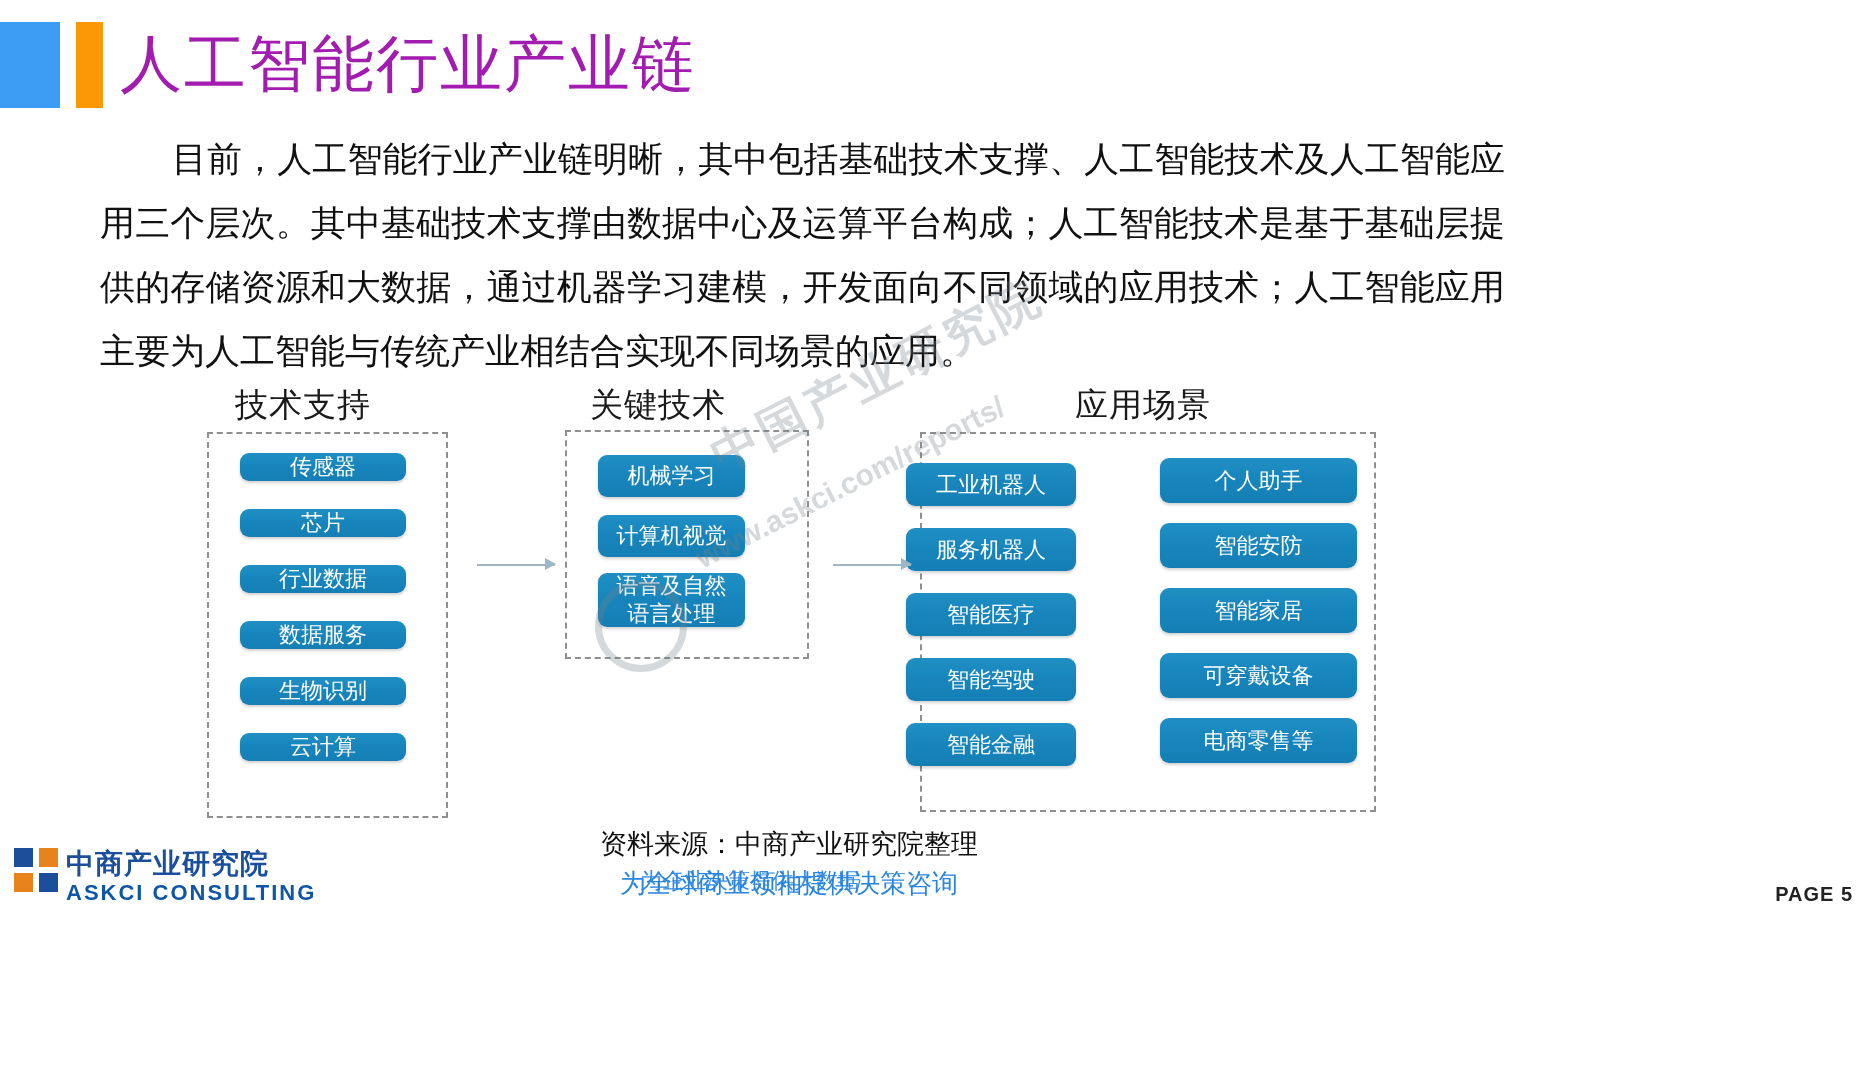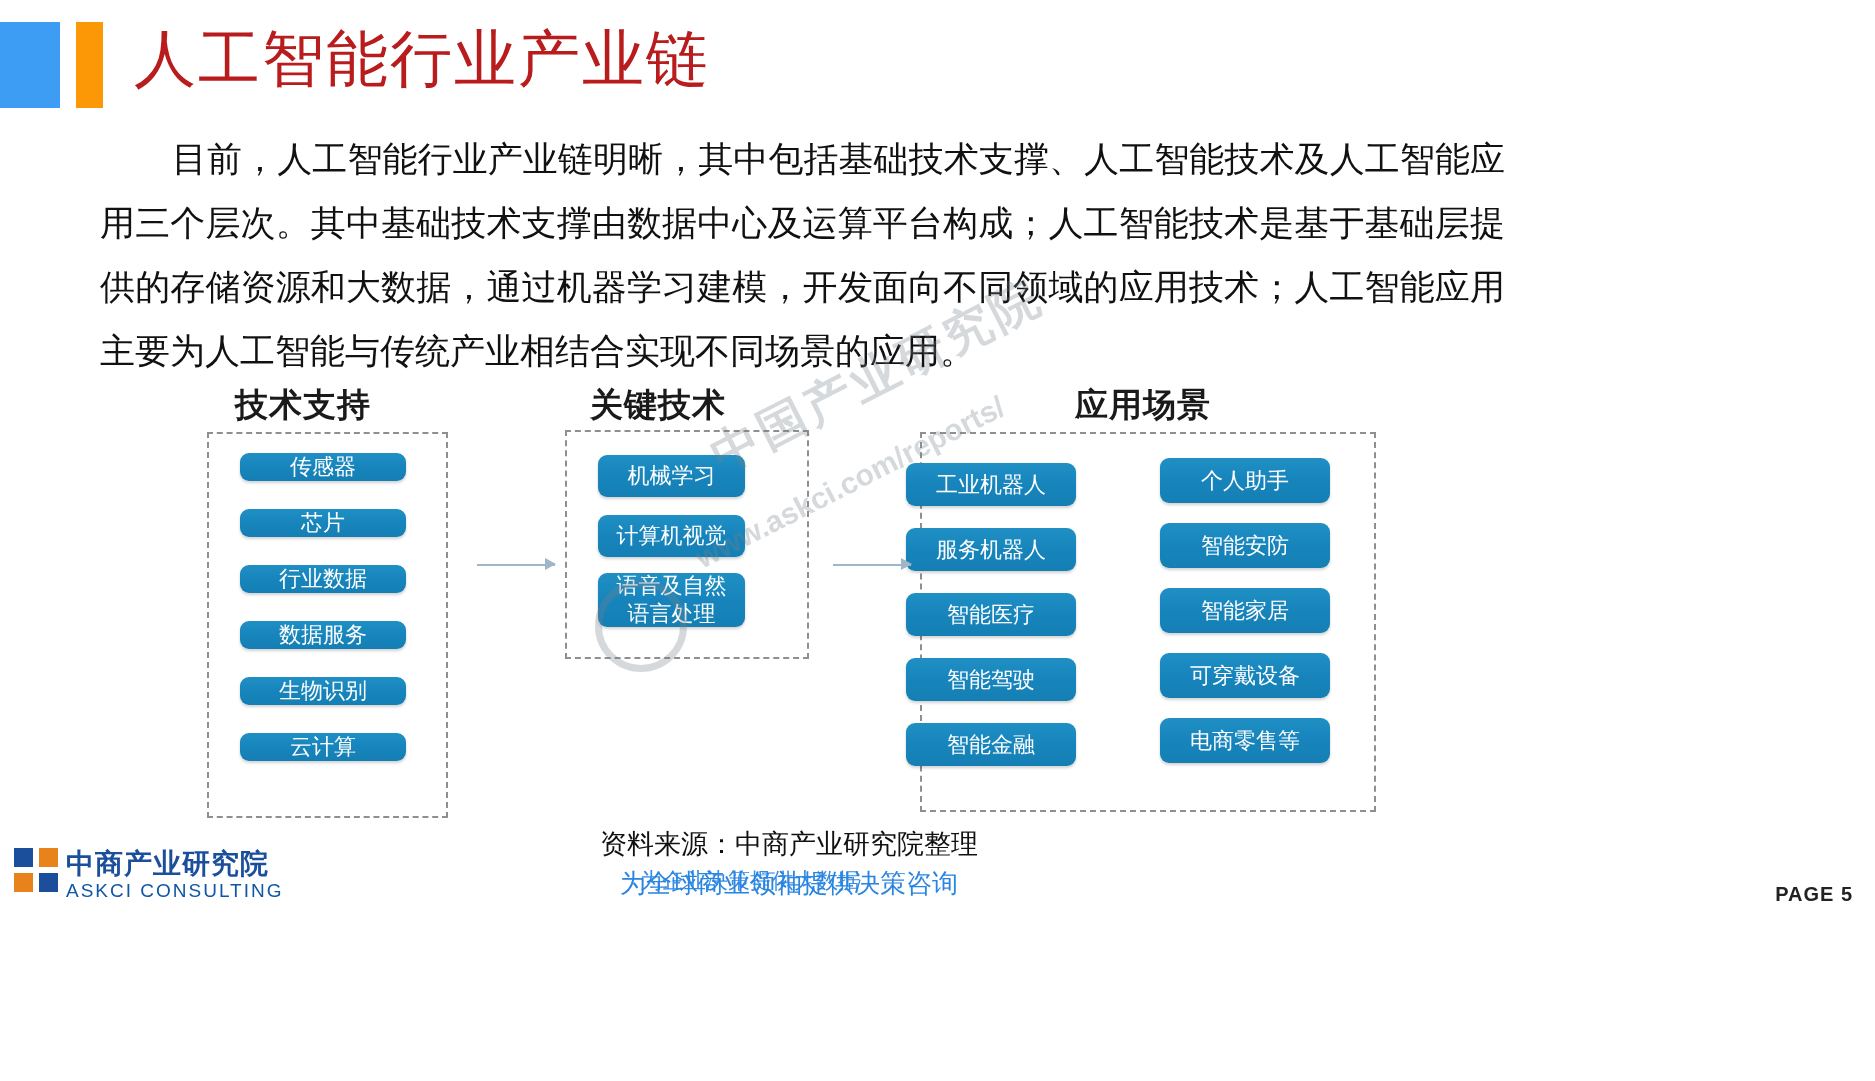--- a/index.html
+++ b/index.html
@@ -15,24 +15,24 @@
   
   .hdr-blue{
     position:absolute;left:0;top:22px;width:60px;height:86px;
     background:#3d9cf4;
   }
   .hdr-orange{
     position:absolute;left:76px;top:22px;width:27px;height:86px;
     background:#fc9805;
   }
   .hdr-title{
-    position:absolute;left:134px;top:20px;
-    font-family:Liberation Mono, monospace;
+    position:absolute;left:120px;top:20px;
+    font-family:Liberation Serif, serif;
     font-size:62px;line-height:88px;
-    color:#b91c1c;
+    color:#a21caf;
     letter-spacing:2px;
     white-space:nowrap;
   }
 
   
   .para{
     position:absolute;left:100px;top:128px;width:1405px;
     font-family:"Liberation Serif","DejaVu Serif",serif;
     font-size:35px;
     line-height:64px;
@@ -40,21 +40,21 @@
     text-align:justify;
     text-indent:72px;
   }
 
   
   .diagram{position:absolute;left:0;top:375px;width:1875px;height:445px;}
 
   .sec-title{
     position:absolute;
     font-family:"Liberation Sans","DejaVu Sans",sans-serif;
-    font-weight:bold;
+    font-weight:normal;
     font-size:33px;
     color:#1a1a1a;
     white-space:nowrap;
     letter-spacing:1px;
   }
   .sec-title.t1{left:235px;top:8px;}
   .sec-title.t2{left:590px;top:8px;}
   .sec-title.t3{left:1075px;top:8px;}
 
   .dashbox{
@@ -80,21 +80,21 @@
   }
   .chip.two-line{line-height:28px;white-space:normal;padding:0 10px;box-sizing:border-box;}
 
   
   .c1{left:240px;width:166px;height:28px;}
   
   .c2{left:598px;width:147px;height:42px;}
   
   .c3a{left:906px;width:170px;height:43px;}
   
-  .c3b{left:1160px;width:170px;height:45px;}
+  .c3b{left:1160px;width:197px;height:45px;}
 
   
   .arrow{position:absolute;height:20px;}
   .arrow .shaft{
     position:absolute;left:0;top:9px;height:2px;width:100%;
     background:#9fb6c6;
   }
   .arrow .head{
     position:absolute;right:-1px;top:3px;
     width:0;height:0;
@@ -144,21 +144,21 @@
     position:absolute;left:14px;top:848px;width:44px;height:44px;
   }
   .logo-text-cn{
     position:absolute;left:66px;top:845px;
     font-size:28px;font-weight:bold;color:#1b4f9c;
     font-family:"Liberation Sans","DejaVu Sans",sans-serif;
     letter-spacing:1px;white-space:nowrap;
   }
   .logo-text-en{
     position:absolute;left:66px;top:880px;
-    font-size:19px;font-weight:normal;color:#0f57a6;
+    font-size:22px;font-weight:bold;color:#0f57a6;
     font-family:"Liberation Sans","DejaVu Sans",sans-serif;
     letter-spacing:2px;white-space:nowrap;
   }
   .tagline{
     position:absolute;left:620px;top:866px;
     font-size:26px;color:#2a85e0;white-space:nowrap;
     font-family:Liberation Sans, sans-serif;
   }
   .tagline2{
     position:absolute;left:640px;top:866px;

